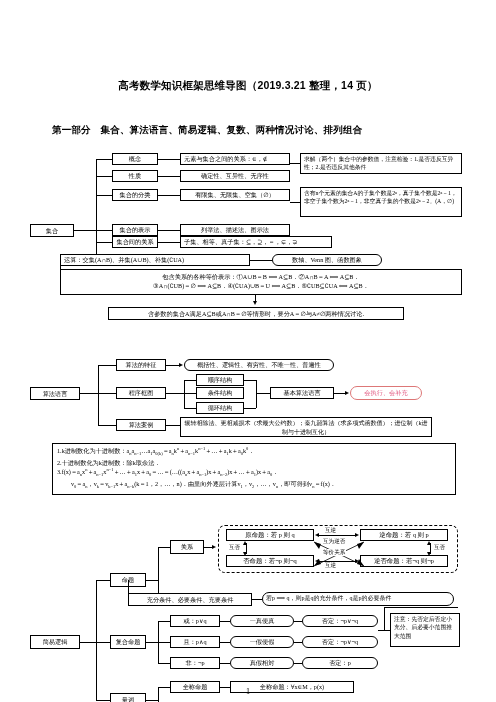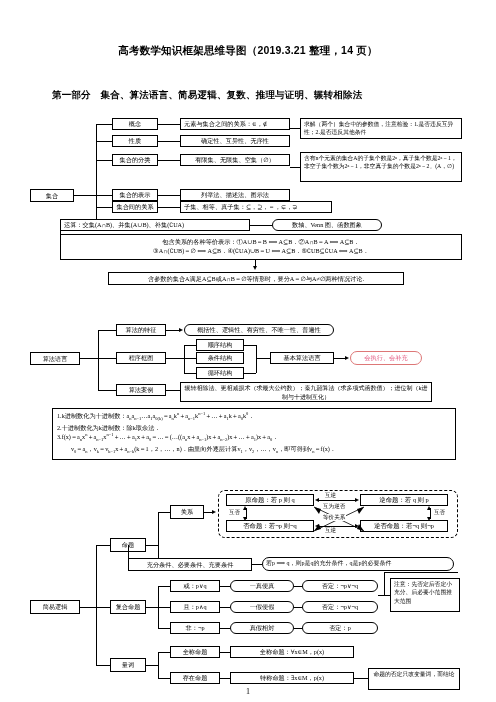--- a/index.html
+++ b/index.html
@@ -1,21 +1,21 @@
 <!DOCTYPE html>
 <html><head>
 <meta charset="utf-8">
 <style>
   html,body{margin:0;padding:0;background:#fff;}
   body{
     width:496px;height:702px;position:relative;overflow:hidden;
     font-family:"Liberation Serif","DejaVu Serif",serif;
     color:#000;
   }
-  .page{position:absolute;inset:0;}
+  .page{position:absolute;inset:0;margin-top:35px;}
   
   .doc-title{
     position:absolute;left:0;top:44px;width:496px;text-align:center;
     font-family:"Liberation Sans","DejaVu Sans",sans-serif;
     font-weight:bold;font-size:10.5px;letter-spacing:.2px;
   }
   .sec-title{
     position:absolute;left:52px;top:89px;
     font-family:"Liberation Sans","DejaVu Sans",sans-serif;
     font-weight:bold;font-size:9.5px;letter-spacing:.2px;
@@ -53,21 +53,21 @@
   .u{text-decoration:underline;}
   sup{font-size:.72em;vertical-align:super;}
   sub{font-size:.72em;vertical-align:sub;}
 </style>
 </head>
 <body>
 
 <div class="page">
 
   <div class="doc-title">高考数学知识框架思维导图（2019.3.21 整理，14 页）</div>
-  <div class="sec-title">第一部分　集合、算法语言、简易逻辑、复数、推理与证明、辗转相除法</div>
+  <div class="sec-title">第一部分　集合、算法语言、简易逻辑、复数、两种情况讨论、排列组合</div>
 
   <div class="bx" style="left:30px;top:189px;width:44px;height:13px;">集合</div>
 
   <div class="h" style="left:74px;top:195px;width:22px;"></div>
   <div class="v" style="left:96px;top:124px;height:101px;"></div>
 
   <div class="h" style="left:96px;top:124px;width:16px;"></div>
   <div class="h" style="left:96px;top:141px;width:16px;"></div>
   <div class="h" style="left:96px;top:160px;width:16px;"></div>
   <div class="h" style="left:96px;top:195px;width:16px;"></div>

